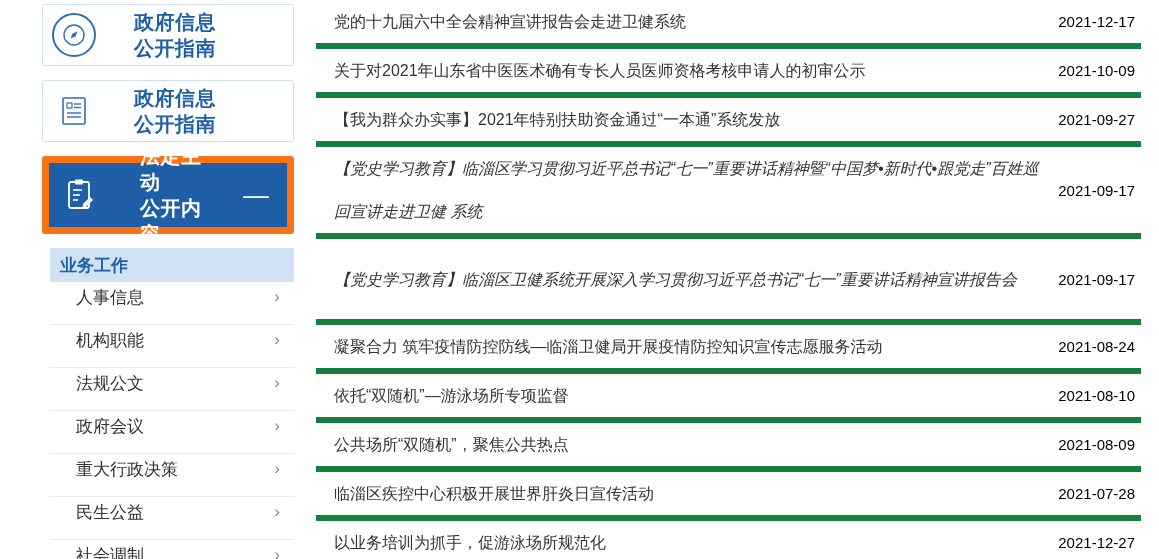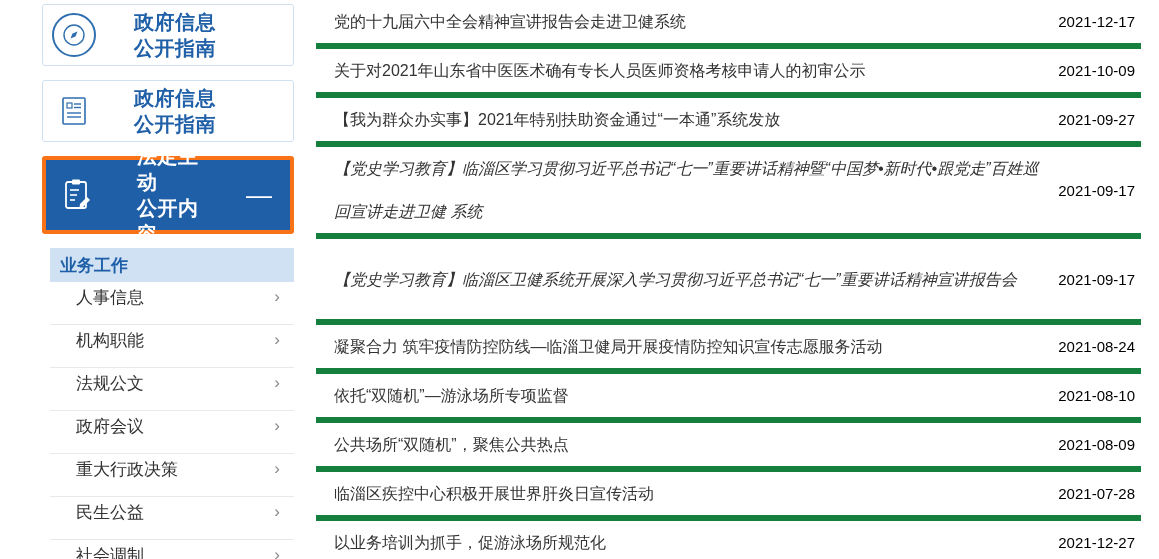--- a/index.html
+++ b/index.html
@@ -69,21 +69,21 @@
   .nav-card .label {
     color: #2060a8;
     font-size: 20px;
     line-height: 26px;
     font-weight: bold;
     letter-spacing: 0.5px;
   }
 
   .nav-card.active {
     background: #1f5fa8;
-    border: 4px solid #f97316;
+    border: 7px solid #f97316;
     margin-left: 42px;
     margin-right: 8px;
     height: 78px;
   }
   .nav-card.active .label { color: #ffffff; }
   .nav-card.active .icon-plain { color: #ffffff; }
   .nav-card .minus {
     margin-left: auto;
     margin-right: 18px;
     color: #ffffff;

